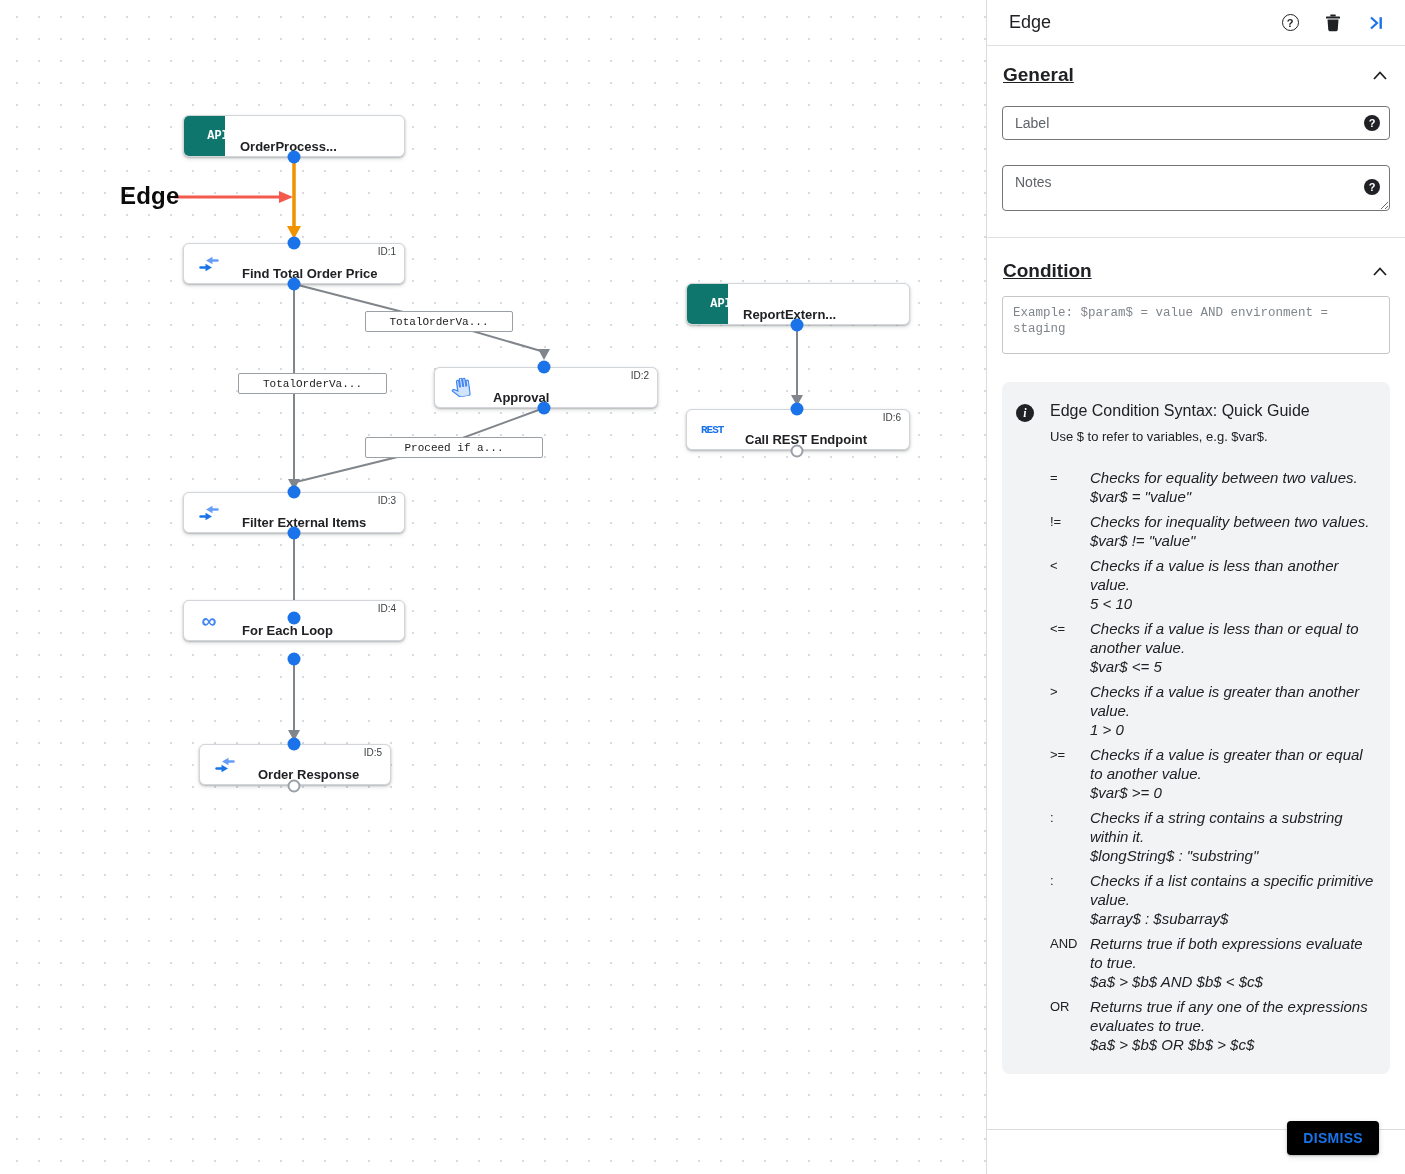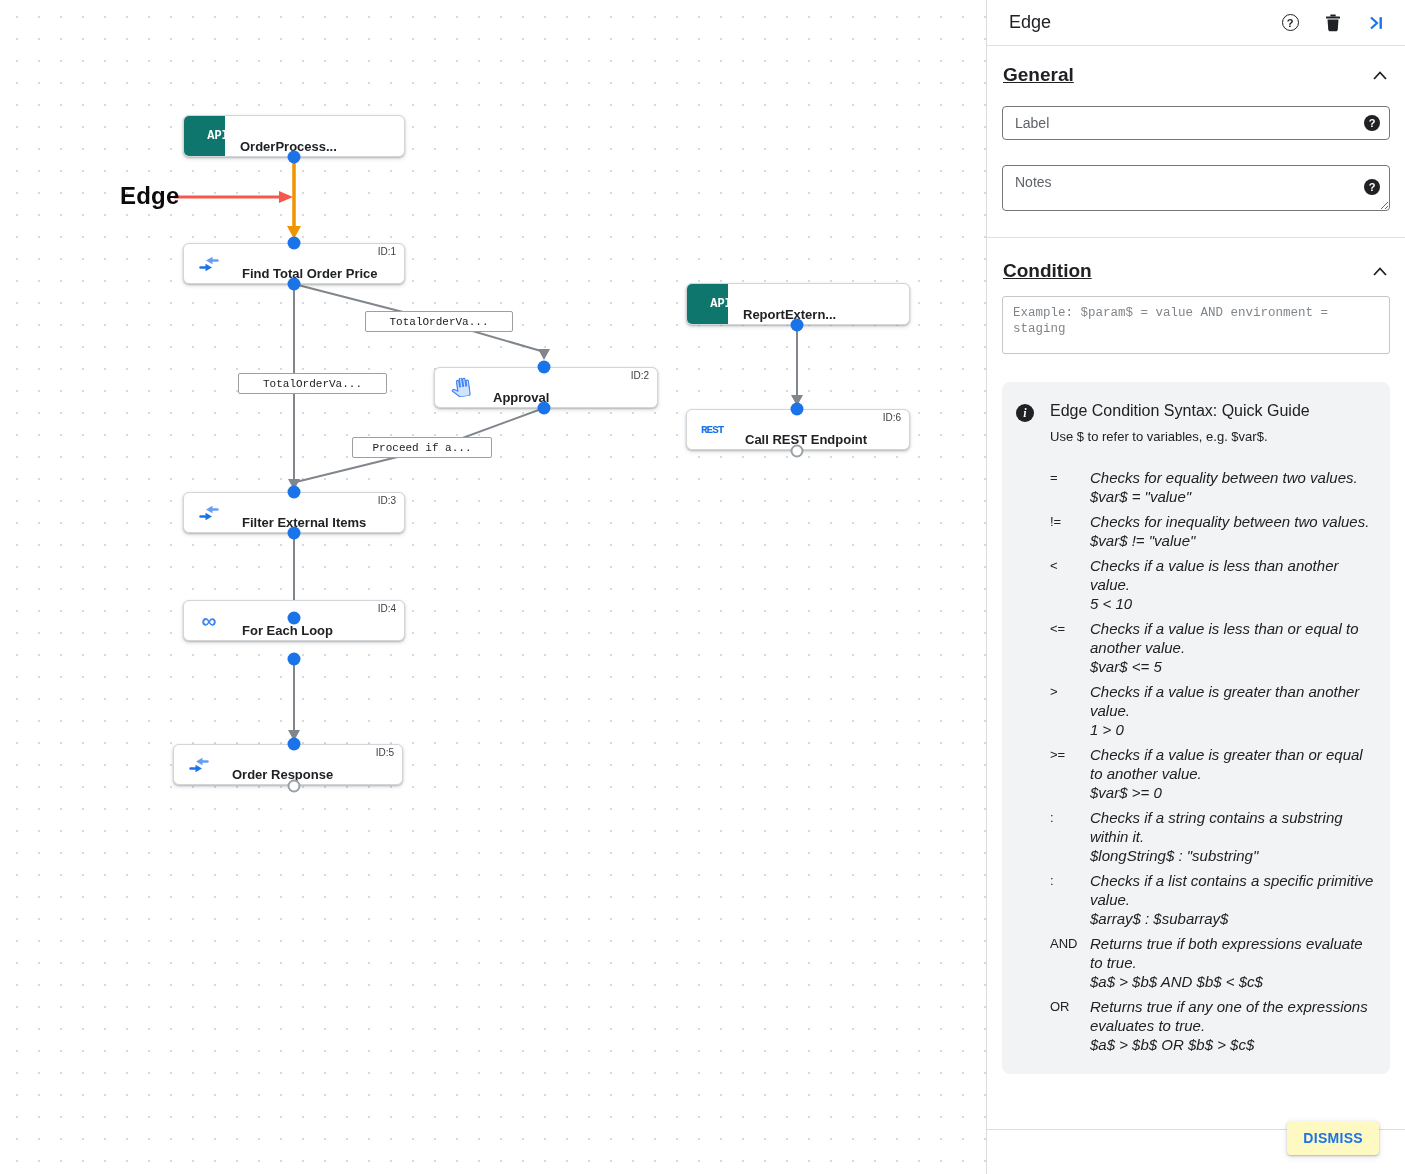--- a/index.html
+++ b/index.html
@@ -89,21 +89,21 @@
   .guide-content { flex:1; margin-left:16px; }
   .guide-title { font-size:16px; color:#202124; }
   .guide-sub { font-size:13px; color:#202124; margin-top:9px; }
   .guide-rows { margin-top:24px; }
   .g-row { display:flex; margin-bottom:6px; }
   .g-op { flex:0 0 40px; font-size:13px; color:#202124; line-height:19px; }
   .g-body { flex:1; max-width:288px; }
   .g-desc, .g-ex { font-size:15px; color:#202124; line-height:19px;font-style:italic; }
 
   .panel-footer { flex:0 0 45px; border-top:1px solid #dadce0; position:relative; }
-  .dismiss { position:absolute; top:-9px; right:26px; background:#fef9c3; border:none; border-radius:4px;
+  .dismiss { position:absolute; top:-9px; right:26px; background:#000000; border:none; border-radius:4px;
     padding:9px 16px; font-family:"Liberation Sans", sans-serif; font-size:14px; font-weight:bold; color:#1a73e8;
     letter-spacing:.3px; box-shadow:0 1px 2px rgba(60,64,67,.3), 0 2px 6px rgba(60,64,67,.15); cursor:pointer; }
 </style>
 </head>
 <body>
 
 <div class="canvas">
 
   <svg class="edges" width="986" height="1174">
 
@@ -170,21 +170,21 @@
   </div>
 
   <div class="node task" style="left:183px;top:600px;width:222px;height:41px">
     <span class="node-badge">ID:4</span>
     <span class="icon">
         <span class="loop-ic"></span>
       </span>
     <div class="node-title">For Each Loop</div>
   </div>
 
-  <div class="node task" style="left:173px;top:744px;width:230px;height:41px">
+  <div class="node task" style="left:199px;top:744px;width:192px;height:41px">
     <span class="node-badge">ID:5</span>
     <span class="icon">
       <svg width="20" height="20" viewBox="0 0 20 20">
           <line x1="1.5" y1="13.5" x2="7" y2="13.5" stroke="#1a73e8" stroke-width="2.4" stroke-linecap="round"></line>
           <polygon points="6.5,9.8 13,13.5 6.5,17.2" fill="#1a73e8"></polygon>
           <line x1="18.5" y1="6.5" x2="13" y2="6.5" stroke="#669df6" stroke-width="2.4" stroke-linecap="round"></line>
           <polygon points="13.5,2.8 7,6.5 13.5,10.2" fill="#669df6"></polygon>
         </svg>
     </span>
     <div class="node-title">Order Response</div>
@@ -198,21 +198,21 @@
   </div>
 
   <div class="node task" style="left:686px;top:409px;width:224px;height:41px">
     <span class="node-badge">ID:6</span>
     <span class="rest-chip">REST</span>
     <div class="node-title">Call REST Endpoint</div>
   </div>
 
   <div class="edge-label" style="left:365px;top:311px;width:148px">TotalOrderVa...</div>
   <div class="edge-label" style="left:238px;top:373px;width:149px">TotalOrderVa...</div>
-  <div class="edge-label" style="left:352px;top:437px;width:140px">Proceed if a...</div>
+  <div class="edge-label" style="left:365px;top:437px;width:178px">Proceed if a...</div>
 
   <div class="dot" style="left:294px;top:157px"></div>
   <div class="dot" style="left:294px;top:243px"></div>
   <div class="dot" style="left:294px;top:284px"></div>
   <div class="dot" style="left:544px;top:367px"></div>
   <div class="dot" style="left:544px;top:408px"></div>
   <div class="dot" style="left:294px;top:492px"></div>
   <div class="dot" style="left:294px;top:533px"></div>
   <div class="dot" style="left:294px;top:618px"></div>
   <div class="dot" style="left:294px;top:659px"></div>

